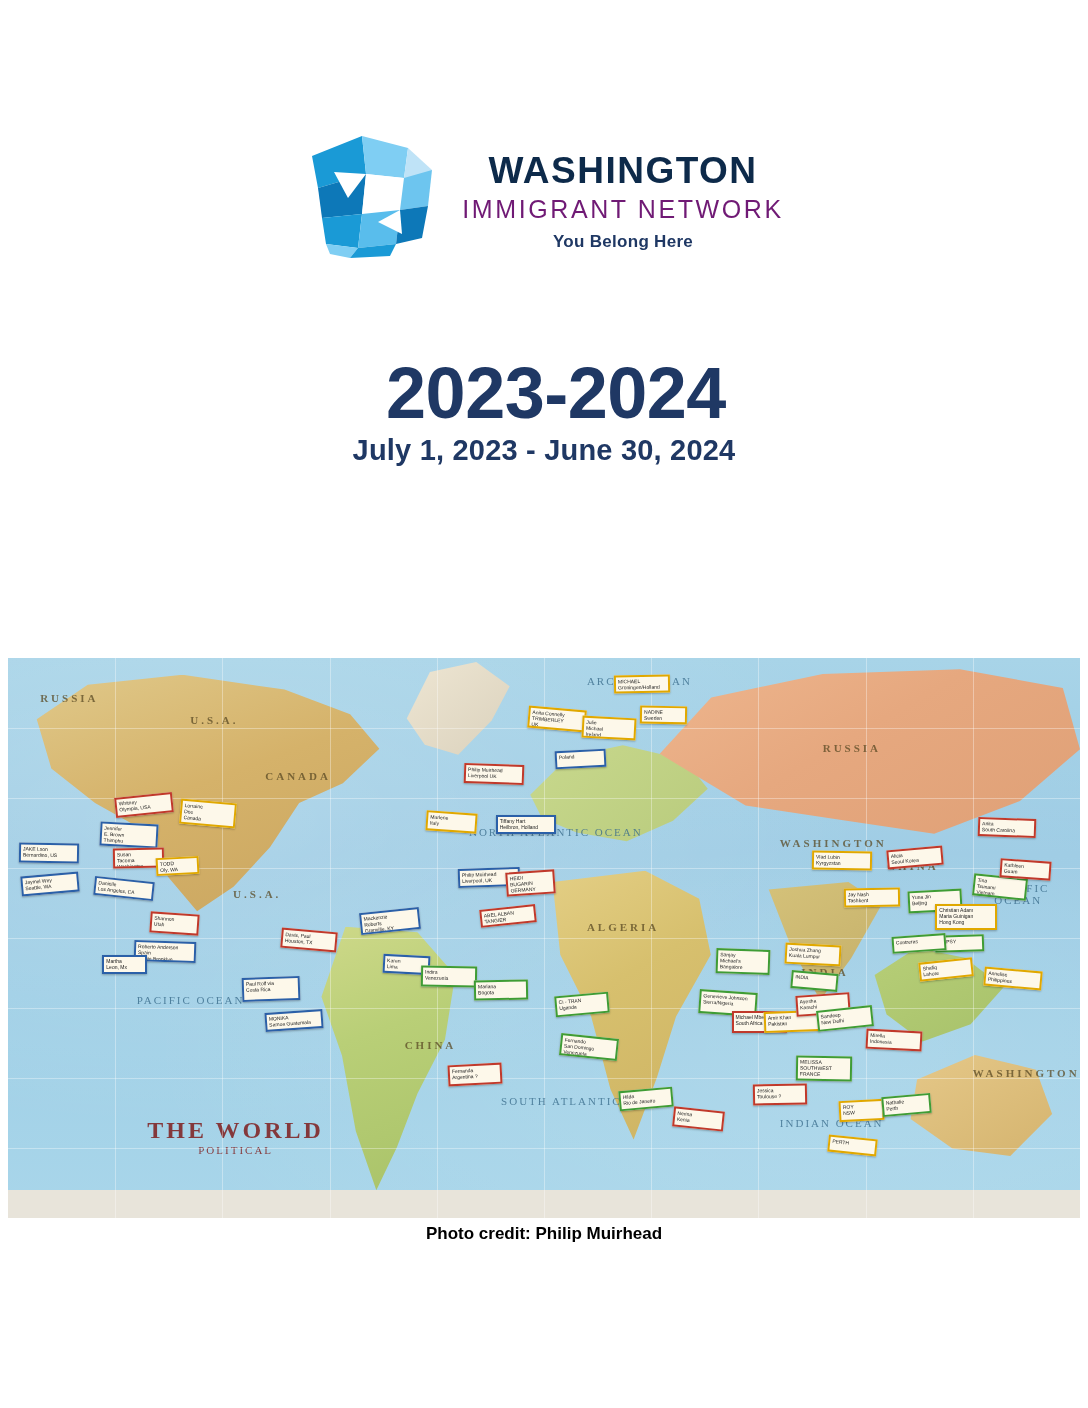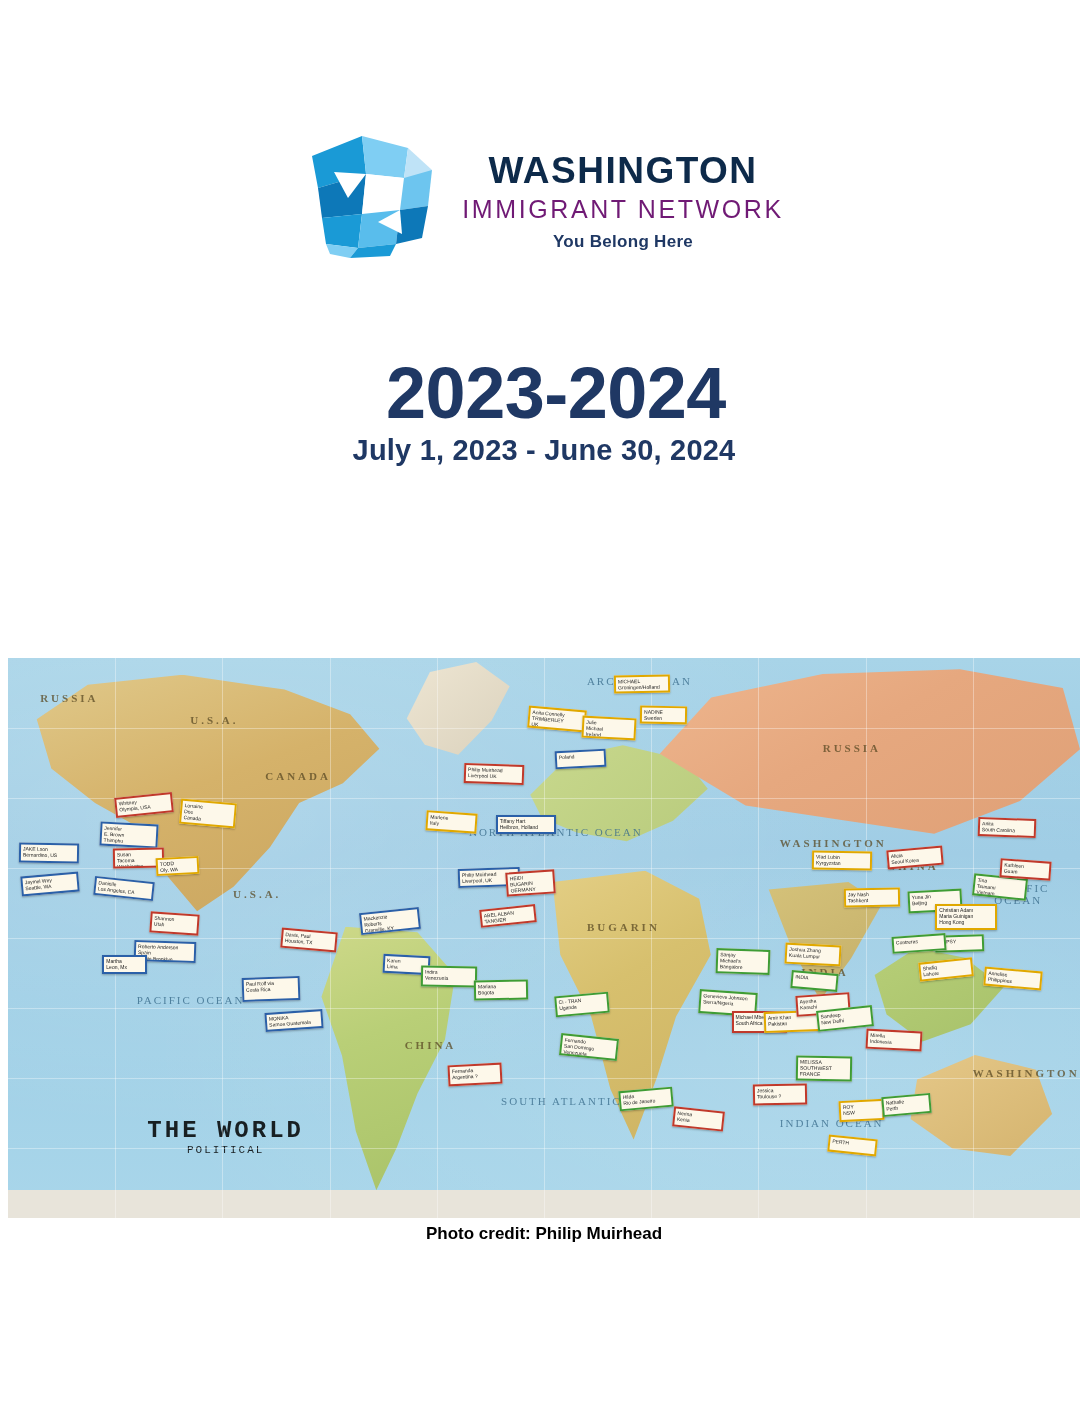--- a/index.html
+++ b/index.html
@@ -181,22 +181,22 @@
     background: #e8e4da;
   }
   .grid-line {
     position: absolute;
     background: rgba(255,255,255,0.35);
   }
   .photo-label {
     position: absolute;
     left: 13%;
     top: 82%;
-    color: #000000;
-    font-family: Liberation Mono, monospace;
+    color: #7f1d1d;
+    font-family: Liberation Serif, serif;
     font-size: 24px;
     letter-spacing: 3px;
     font-weight: bold;
     opacity: 0.85;
   }
   .photo-label small {
     display: block;
     font-size: 11px;
     letter-spacing: 2px;
     text-align: center;
@@ -326,21 +326,21 @@
         <div class="ocean-name" style="left: 72%; top: 82%;">INDIAN OCEAN</div>
         <div class="ocean-name" style="left: 92%; top: 40%;">PACIFIC OCEAN</div>
         <div class="region-name" style="left: 24%; top: 20%;">CANADA</div>
         <div class="region-name" style="left: 17%; top: 10%;">U.S.A.</div>
         <div class="region-name" style="left: 21%; top: 41%;">U.S.A.</div>
         <div class="region-name" style="left: 37%; top: 68%;">CHINA</div>
         <div class="region-name" style="left: 76%; top: 15%;">RUSSIA</div>
         <div class="region-name" style="left: 72%; top: 32%;">WASHINGTON</div>
         <div class="region-name" style="left: 82%; top: 36%;">CHINA</div>
         <div class="region-name" style="left: 74%; top: 55%;">INDIA</div>
-        <div class="region-name" style="left: 54%; top: 47%;">BUGARIN</div>
+        <div class="region-name" style="left: 54%; top: 47%;">ALGERIA</div>
         <div class="region-name" style="left: 90%; top: 73%;">WASHINGTON</div>
         <div class="region-name" style="left: 3%; top: 6%;">RUSSIA</div>
         <div class="note" style="left: 10%; top: 24.5%; width: 5.4%; height: 3.6%; border-color: rgb(192, 57, 43); transform: rotate(-6deg);">Whitney
 Olympia, USA</div>
         <div class="note" style="left: 16%; top: 25.5%; width: 5.2%; height: 4.4%; border-color: rgb(224, 168, 0); transform: rotate(5deg);">Lorraine
 Dee
 Canada</div>
         <div class="note" style="left: 8.6%; top: 29.5%; width: 5.4%; height: 4.2%; border-color: rgb(43, 96, 168); transform: rotate(3deg);">Jennifer
 E. Brown
 Thimphu</div>

